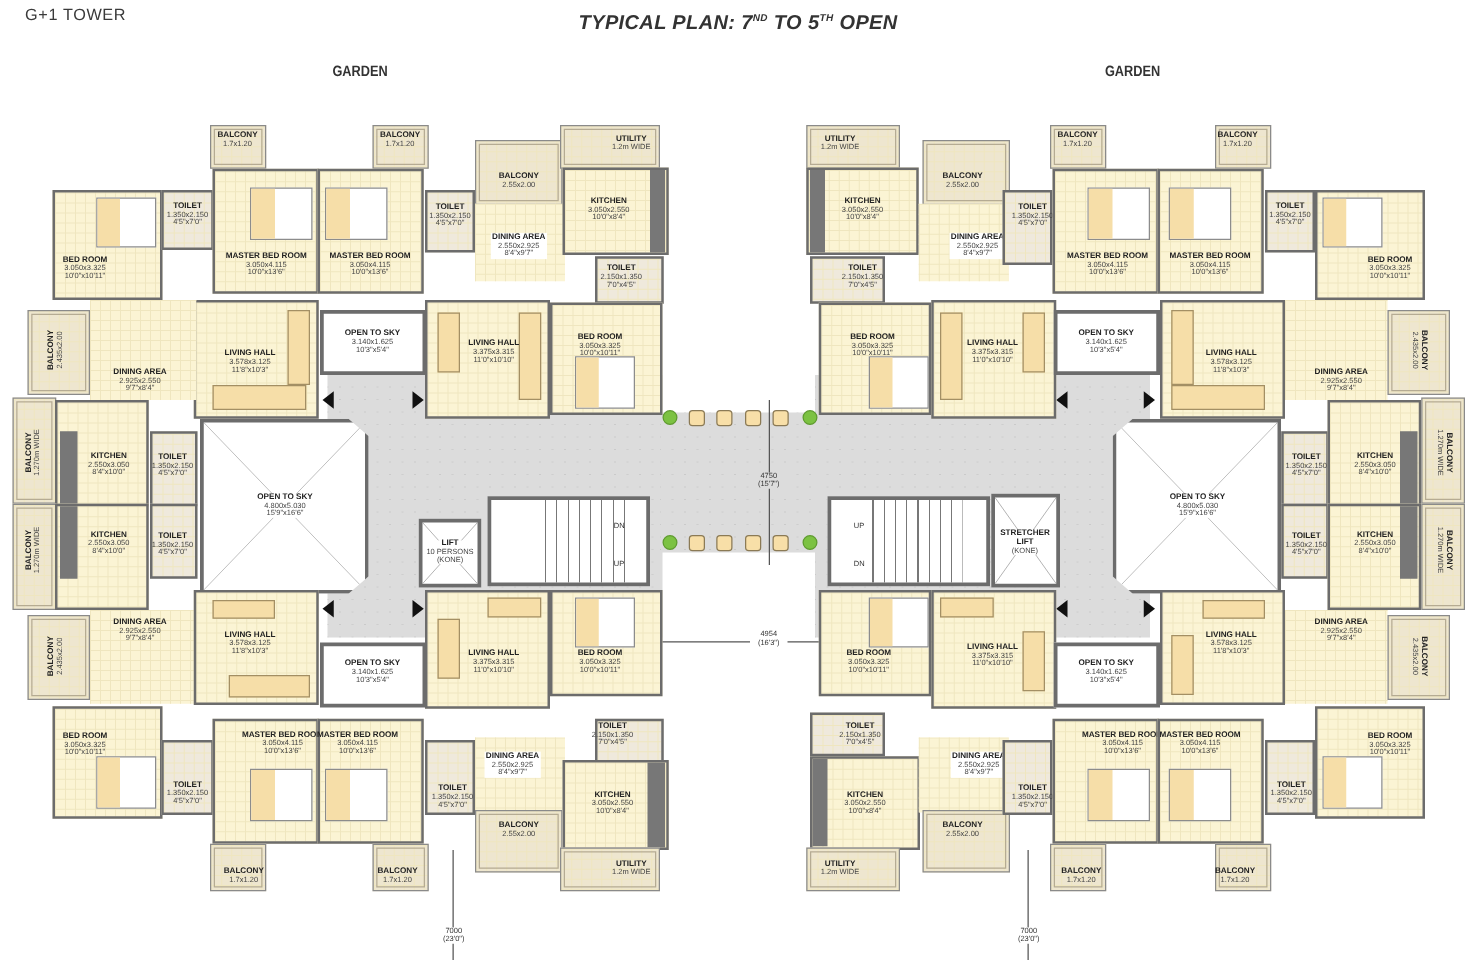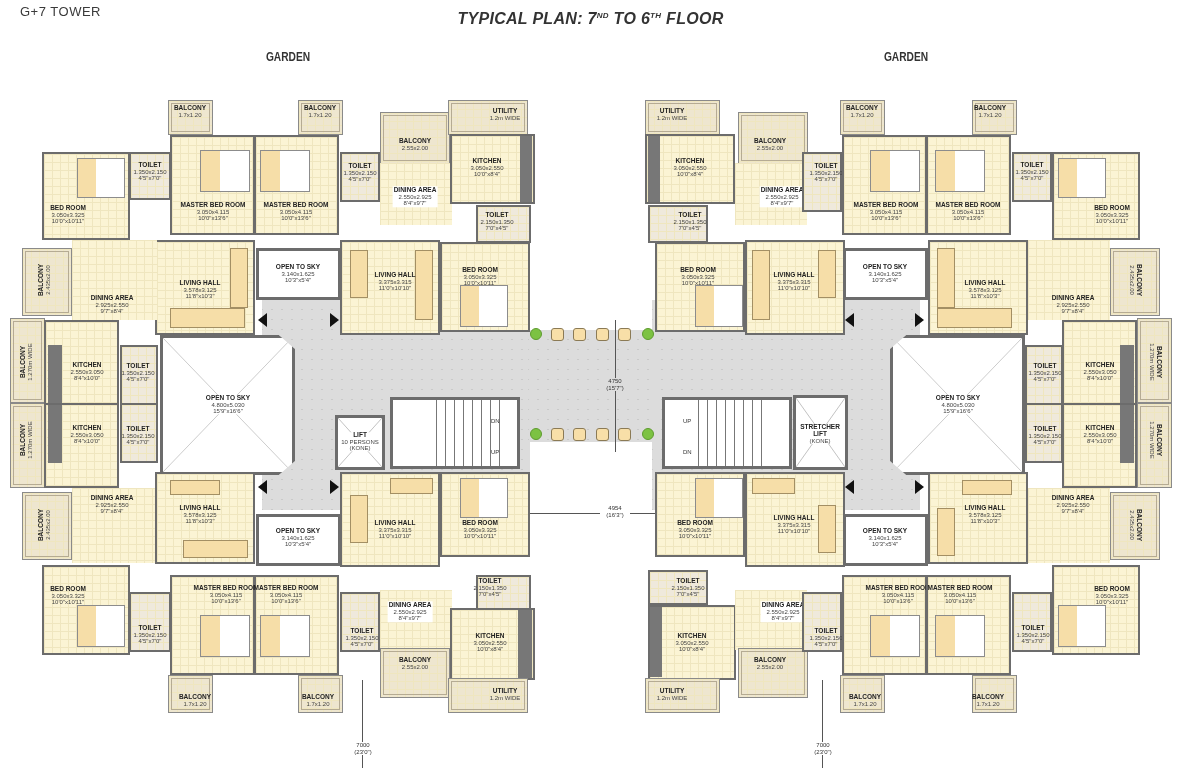--- a/index.html
+++ b/index.html
@@ -27,23 +27,23 @@
   .hline { position: absolute; height: 1px; background: #555; }
   .stairlbl { position: absolute; font-size: 6px; color: #333; }
   .counter { position: absolute; background: #777; }
   .sofa { position: absolute; background: #f6dea8; border: 1px solid #a38f64; }
   .bed { position: absolute; background: #ffffff; border: 1px solid #8c8c8c; }
   .bed::after { content: ""; position: absolute; left: 0; top: 0; width: 40%; height: 100%; background: #f6dea8; }
 </style>
 </head>
 <body>
 
-<div class="tower-label">G+7 TOWER</div>
+<div class="tower-label">G+1 TOWER</div>
 <div class="plan-title">
-  <span>TYPICAL PLAN: 7</span><sup>ND</sup><span> TO 6</span><sup>TH</sup><span> FLOOR</span>
+  <span>TYPICAL PLAN: 7</span><sup>ND</sup><span> TO 5</span><sup>TH</sup><span> OPEN</span>
 </div>
 <div class="garden" style="left:262px;">GARDEN</div>
 <div class="garden" style="left:880px;">GARDEN</div>
 
 <div class="lobby" style="left:262px; top:300px; width:268px; height:210px;"></div>
 <div class="lobby" style="left:652px; top:300px; width:268px; height:210px;"></div>
 <div class="lobby" style="left:528px; top:330px; width:126px; height:112px;"></div>
 
 <div class="plant" style="left:530px; top:328px;"></div>
 <div class="seat" style="left:551px; top:328px;"></div>

